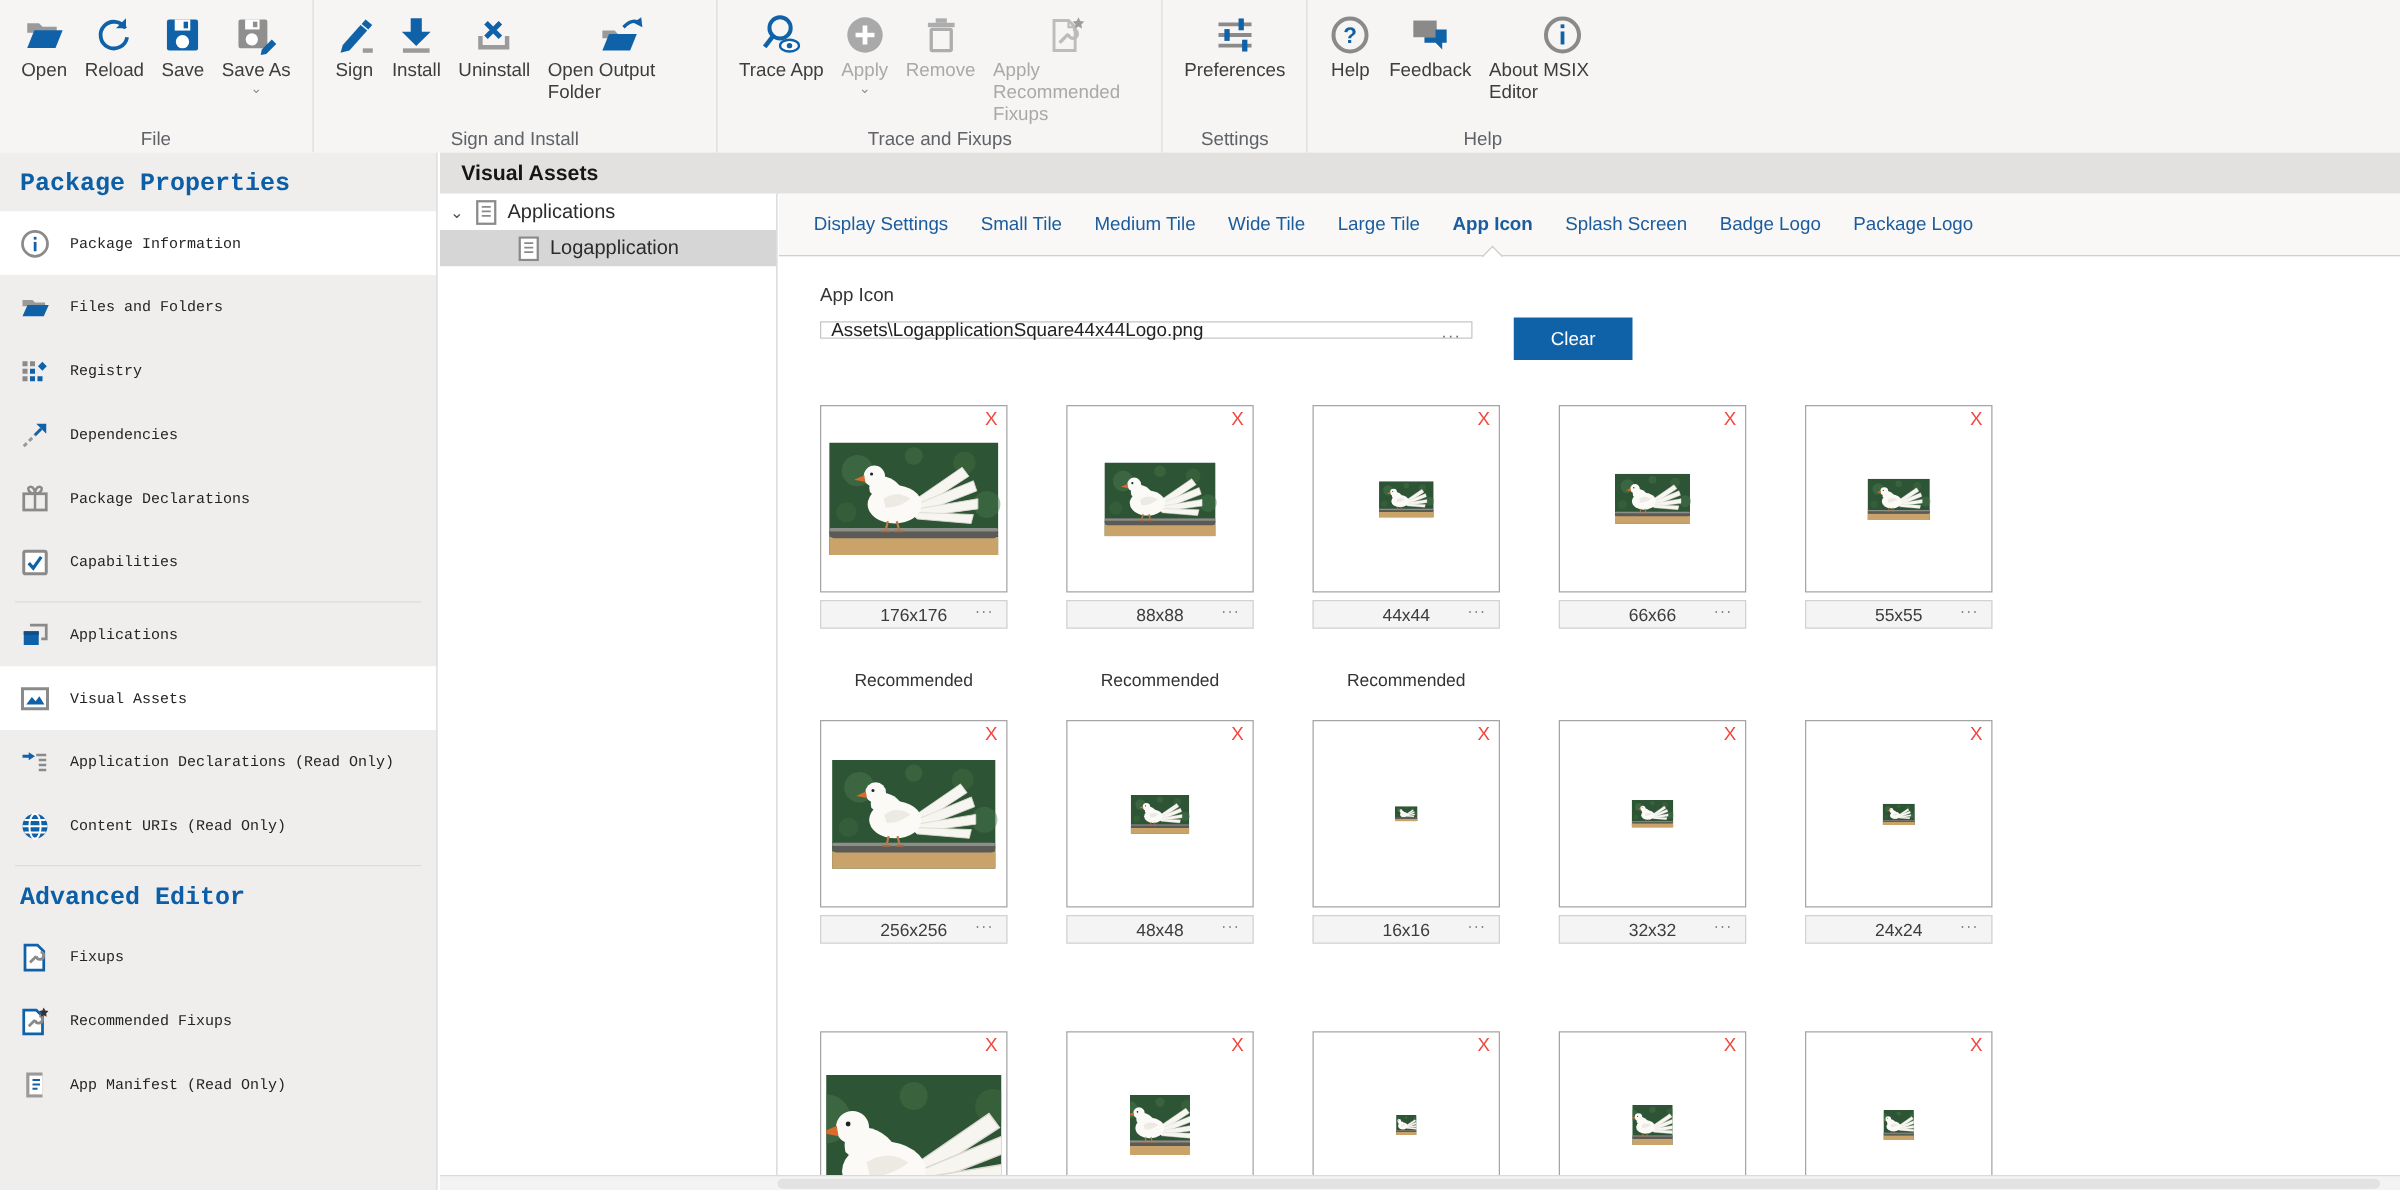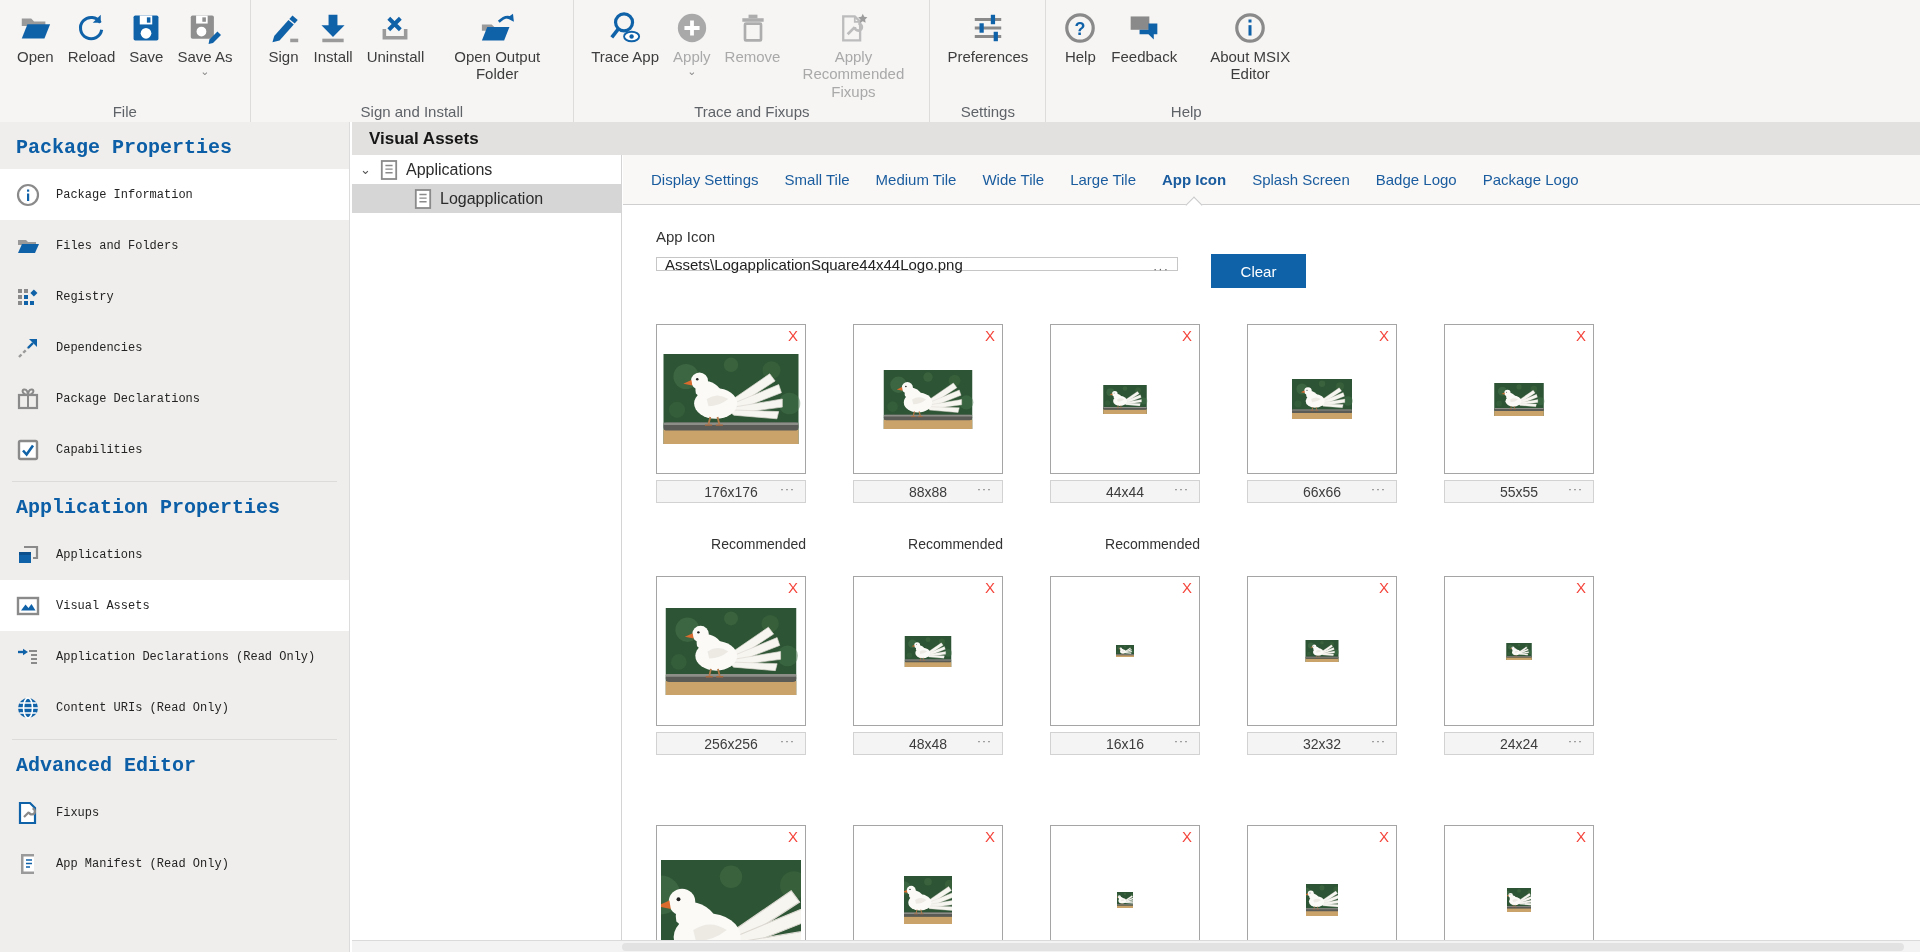--- a/index.html
+++ b/index.html
@@ -9,21 +9,21 @@
   
   .ribbon { position:absolute; top:0; left:0; width:1920px; height:122px;
     background:#f6f5f4; display:flex; align-items:stretch; }
   .rgroup { position:relative; display:flex; flex-direction:column;
     padding:6px 10px 20px 10px; border-right:1px solid #dddcda; }
   .rgroup:last-child { border-right:none; }
   .rbtns { display:flex; align-items:flex-start; height:92px; }
   .rbtn { display:flex; flex-direction:column; align-items:center; padding:2px 7px;
     cursor:pointer; min-width:44px; }
   .ricon { height:40px; display:flex; align-items:center; justify-content:center; }
-  .rlabel { font-size:15px; color:#3d3d3d; text-align:center; line-height:1.15;
+  .rlabel { font-size:15px; color:#3d3d3d; line-height:1.15;
     max-width:118px; white-space:pre-line; }
   .rbtn.disabled .rlabel { color:#a9a9a9; }
   .rchev { font-size:11px; color:#8a8a8a; line-height:8px; margin-top:2px; }
   .rglabel { position:absolute; bottom:2px; left:0; right:0; text-align:center;
     font-size:15px; color:#5f6368; }
 
   
   .sidebar { position:absolute; top:122px; left:0; width:350px; bottom:0;
     background:#efeeec; border-right:1px solid #dcdcdc; overflow:hidden;font-family:Liberation Mono, monospace; }
   .sheading { font-size:20px; font-weight:bold; color:#0c5fa6; padding:14px 0 10px 16px; }
@@ -73,21 +73,21 @@
   .pathtext { font-size:15px; color:#222; margin-left:8px; }
   .pathdots { position:absolute; right:8px; top:3px; font-size:13px; color:#666;
     letter-spacing:1px; cursor:pointer; }
   .clearbtn { margin-left:33px; margin-top:-3px; width:95px; height:34px;
     background:#1062a8; color:#fff; font-size:15px; border:none; cursor:pointer;
     display:flex; align-items:center; justify-content:center; }
 
   
   .grid { margin-top:0; }
   .growlabels { display:flex; gap:47px; margin-top:33px; }
-  .reclabel { width:150px; text-align:right; font-size:14px; color:#333; }
+  .reclabel { width:150px; text-align:center; font-size:14px; color:#333; }
   .grow { display:flex; gap:47px; }
   .grow.r1 { margin-top:36px; }
   .grow.r2 { margin-top:24px; }
   .grow.r3 { margin-top:70px; }
   .gcol { width:150px; }
   .tile { position:relative; width:150px; height:150px; background:#fff;
     border:1px solid #a5a5a5; display:flex; align-items:center; justify-content:center;
     overflow:hidden; cursor:pointer; }
   .tile .xbtn { position:absolute; top:2px; right:7px; font-size:15px; color:#f4453c;
     cursor:pointer; z-index:2; }
@@ -416,21 +416,20 @@
         <svg viewBox="0 0 24 24" width="24" height="24">
             <rect x="3" y="3" width="18" height="18" rx="1.5" fill="#fff" stroke="#8a8a8a" stroke-width="2.4"></rect>
             <path d="M7 12.5 l3.6 4 L17 7.5" stroke="#1062a8" stroke-width="2.6" fill="none"></path>
           </svg>
       </span>
       <span class="slabel">Capabilities</span>
     </div>
   </div>
 
   <div class="ssection">
-    <div class="sheading">Application Properties</div>
     <div class="sitem">
       <span class="sicon">
         <svg viewBox="0 0 24 24" width="24" height="24">
             <path d="M8 4 h13 v11 h-4" fill="none" stroke="#8a8a8a" stroke-width="2.2"></path>
             <rect x="3" y="9" width="12" height="11" fill="#1062a8"></rect>
             <rect x="3" y="9" width="12" height="3" fill="#0b4f8c"></rect>
           </svg>
       </span>
       <span class="slabel">Applications</span>
     </div>
@@ -472,20 +471,30 @@
   <div class="ssection">
     <div class="sheading">Advanced Editor</div>
     <div class="sitem">
       <span class="sicon">
         <svg viewBox="0 0 24 24" width="24" height="24">
             <path d="M4 2 h10 l5 5 v15 H4z" fill="#fff" stroke="#1062a8" stroke-width="2.2"></path>
             <path d="M8 16 l5 -5 M13 11 a3 3 0 1 0 3.5 -3.5" stroke="#8a8a8a" stroke-width="2.2" fill="none"></path>
           </svg>
       </span>
       <span class="slabel">Fixups</span>
+    </div>
+    <div class="sitem">
+      <span class="sicon">
+        <svg viewBox="0 0 24 24" width="24" height="24">
+            <path d="M3 3 h10 l5 5 v14 H3z" fill="#fff" stroke="#1062a8" stroke-width="2.2"></path>
+            <path d="M7 16 l5 -5 M12 11 a3 3 0 1 0 3.5 -3.5" stroke="#8a8a8a" stroke-width="2.2" fill="none"></path>
+            <path d="M19 1 l1.2 2.4 2.6 .4 -1.9 1.9 .4 2.6 -2.3 -1.2 -2.3 1.2 .4 -2.6 -1.9 -1.9 2.6 -.4z" fill="#333"></path>
+          </svg>
+      </span>
+      <span class="slabel">Recommended Fixups</span>
     </div>
     <div class="sitem">
       <span class="sicon">
         <svg viewBox="0 0 24 24" width="24" height="24">
             <path d="M5 2 h13 v20 H5z" fill="#9a9a9a"></path>
             <rect x="7.5" y="4.5" width="10.5" height="15" fill="#fff"></rect>
             <g stroke="#1062a8" stroke-width="1.6">
               <path d="M10 8 h6 M10 11.5 h6 M10 15 h4"></path>
             </g>
           </svg>

